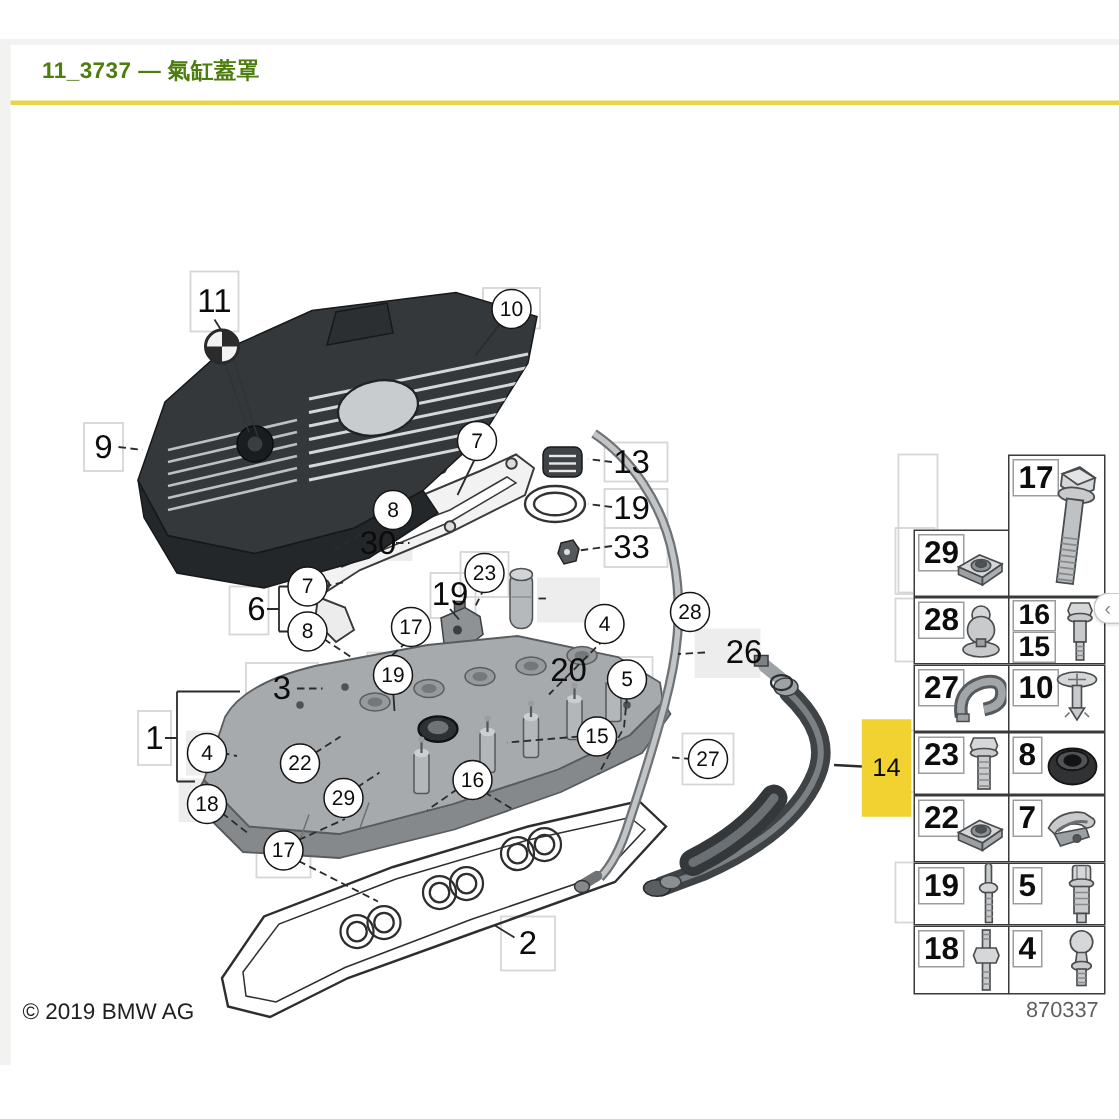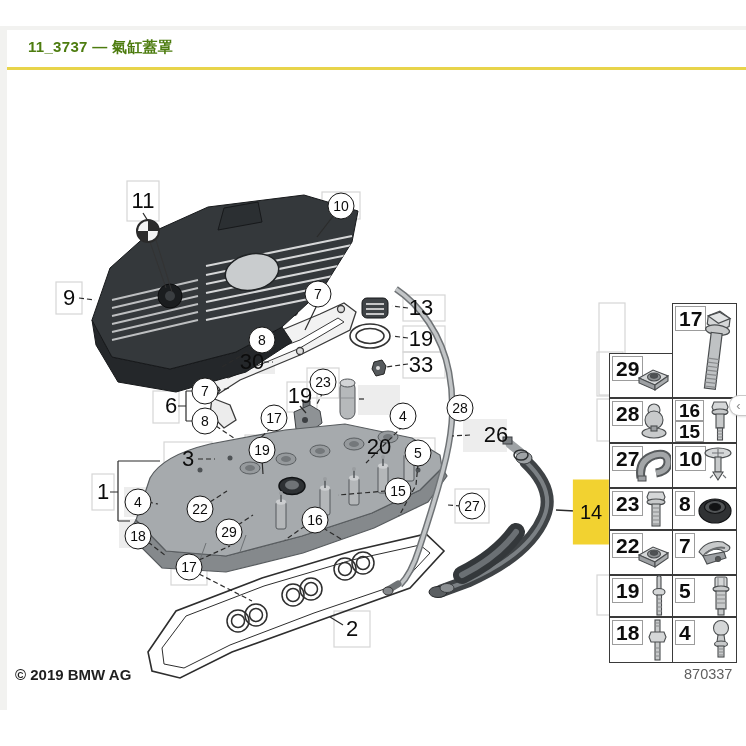--- a/index.html
+++ b/index.html
@@ -9,30 +9,30 @@
   .leftband{position:absolute;left:0;top:26px;width:7px;height:684px;background:#f2f2f0;}
   .title{position:absolute;left:28px;top:38px;font-size:15px;font-weight:bold;
          color:#8f8f8f;letter-spacing:.3px;white-space:nowrap;}
   .rule{position:absolute;left:7px;top:67px;width:739px;height:3px;}
   #diagram{position:absolute;left:0;top:0;z-index:1;}
   .callout{position:absolute;transform:translate(-50%,-50%);font-weight:normal;color:#0c0c0c;
            z-index:5;text-align:center;}
   .callout.circle{width:25px;height:25px;border:1.8px solid #161616;border-radius:50%;
            background:#fff;font-size:14px;line-height:25px;}
   .callout.plain{font-size:22px;line-height:22px;}
-  .callout.highlight{font-size:20px;line-height:27px;padding:19px 7px;}
+  .callout.highlight{font-size:17px;line-height:27px;padding:19px 7px;}
   .legend-cell{position:absolute;border:1.6px solid #3a3a3a;background:#fff;
            box-sizing:border-box;z-index:4;}
   .legend-label{position:absolute;border:1px solid #9c9c9c;background:#fff;padding:0 3px;
            font-weight:bold;color:#0d0d0d;}
   .lbl-single{left:2px;top:2px;font-size:21px;line-height:23px;}
   .lbl-a{left:2px;top:1px;font-size:19px;line-height:19px;}
   .lbl-b{left:2px;top:22px;font-size:19px;line-height:19px;}
   .legend-icon{position:absolute;right:1px;top:50%;transform:translateY(-50%);line-height:0;}
-  .copyright{position:absolute;left:15px;top:666px;font-size:15px;font-weight:bold;color:#1f1f1f;z-index:3;}
+  .copyright{position:absolute;left:15px;top:666px;font-size:15px;font-weight:normal;color:#1f1f1f;z-index:3;}
   .diagnum{position:absolute;left:684px;top:666px;font-size:14.5px;color:#5f5f5f;z-index:3;}
   .tab{position:absolute;left:729px;top:395px;width:17px;height:19px;background:#fff;
        border:1px solid #c9c9c9;border-right:none;border-radius:10px 0 0 10px;color:#8a8a8a;
        font-size:13px;line-height:19px;text-align:center;z-index:6;box-shadow:0 1px 2px rgba(0,0,0,.12);}
 </style>
 </head>
 <body>
 
 <div class="topband"></div>
 <div class="leftband"></div>

